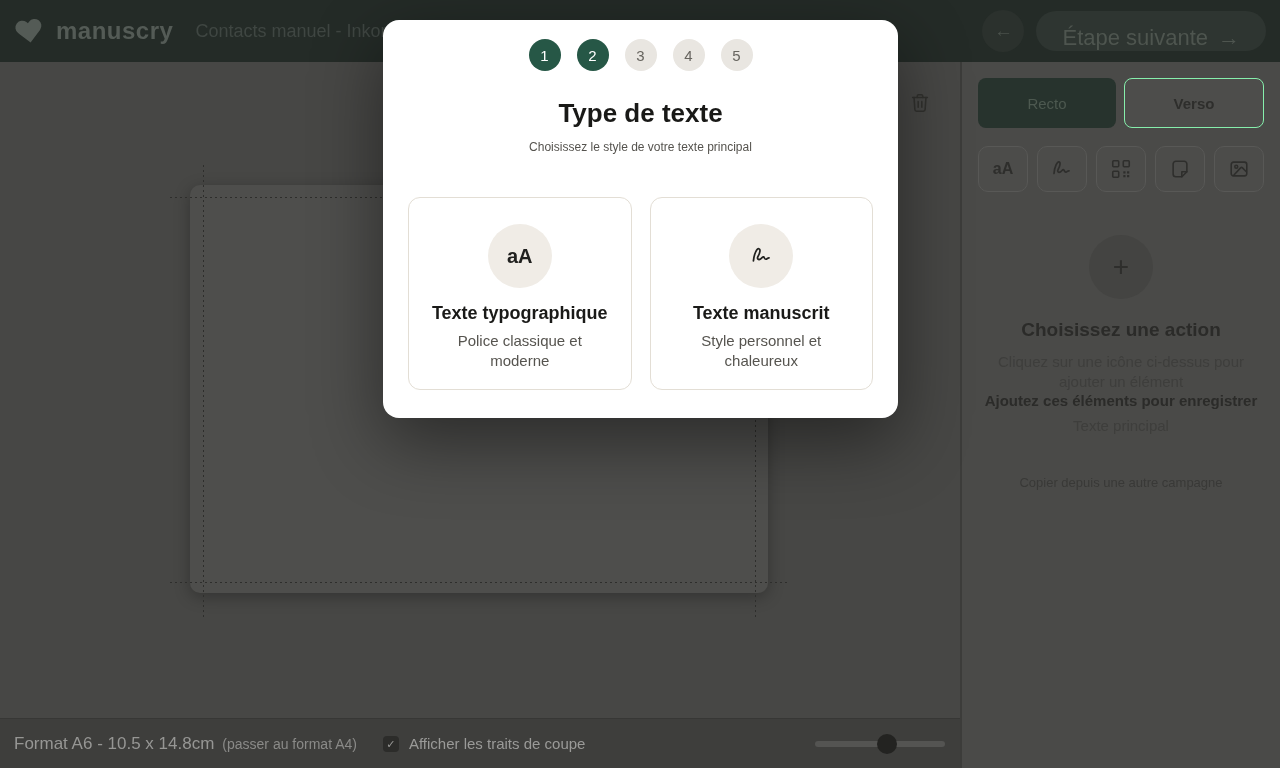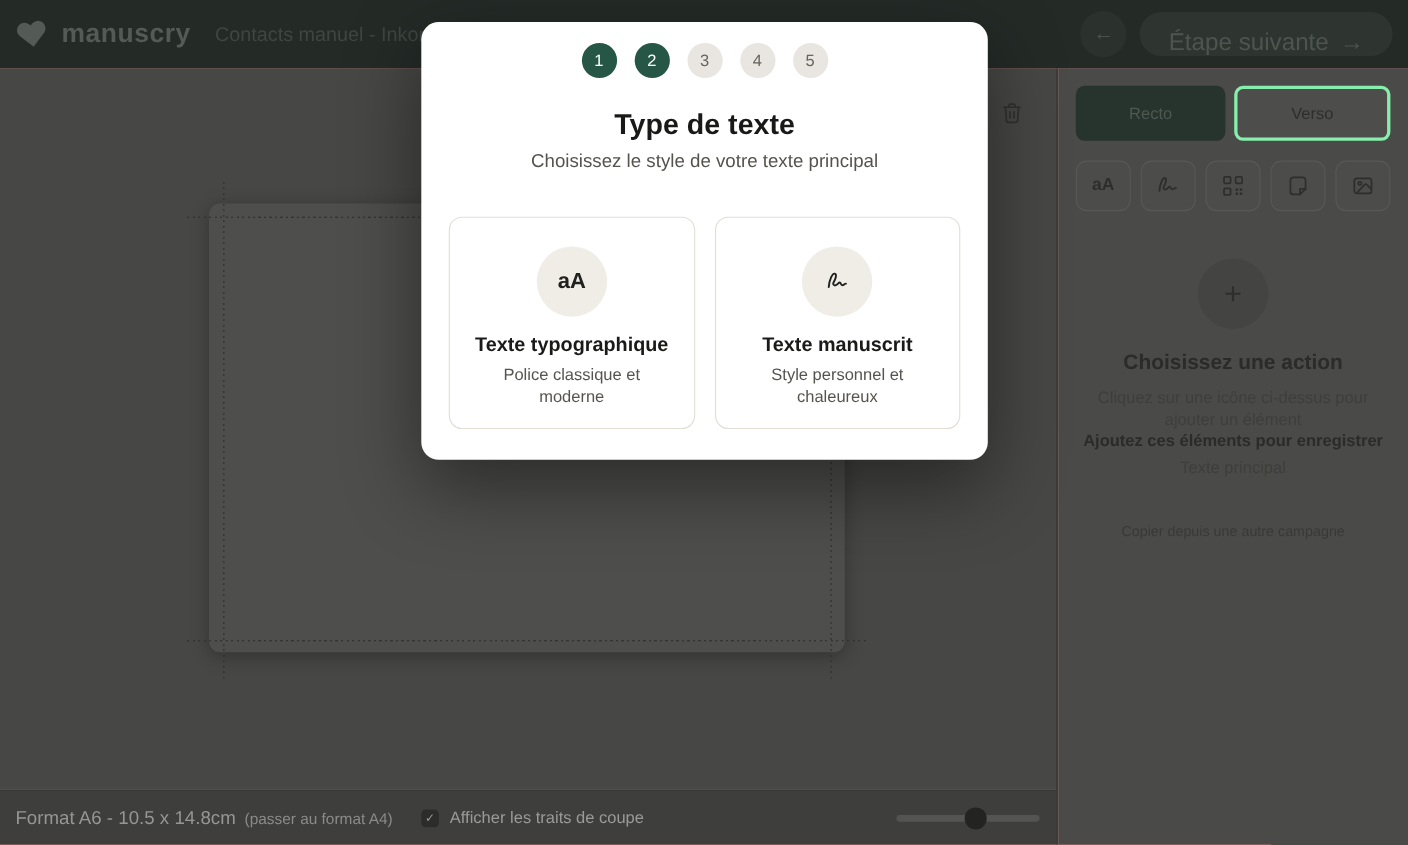--- a/index.html
+++ b/index.html
@@ -1,16 +1,16 @@
 <!DOCTYPE html>
 <html><head>
 <meta charset="utf-8">
 <style>
   html,body{margin:0;padding:0;background:#2b2b29;font-family:"Liberation Sans",sans-serif;}
-  .stage{position:relative;width:1280px;height:768px;overflow:hidden;background:#fca5a5;}
+  .stage{position:relative;width:1280px;height:768px;overflow:hidden;background:#fef9c3;}
 
   
   .header{position:absolute;left:0;top:0;width:1280px;height:62px;background:#242b27;display:flex;align-items:center;z-index:1;}
   .logo-heart{margin-left:14px;width:30px;height:30px;color:#545b56;transform:rotate(-8deg);}
   .brand{margin-left:12px;font-size:24px;font-weight:700;letter-spacing:.5px;color:#545b56;}
   .doc-title{margin-left:22px;font-size:18px;color:#3f4642;white-space:nowrap;}
   .header-right{position:absolute;right:14px;top:0;height:62px;display:flex;align-items:center;gap:12px;}
   .back-btn{width:42px;height:42px;border-radius:50%;background:#2b312d;color:#4a514b;font-size:19px;display:flex;align-items:center;justify-content:center;cursor:pointer;}
   .next-btn{height:40px;padding:0 26px;border-radius:20px;background:#2e3531;color:#4e554f;font-size:22px;display:flex;align-items:flex-end;gap:10px;cursor:pointer;}
 
@@ -30,39 +30,39 @@
   .chk-label{margin-left:10px;font-size:15px;color:#9a9a98;}
   .zoom-slider{position:absolute;left:815px;top:50%;width:130px;height:6px;margin-top:-3px;border-radius:3px;background:#545452;cursor:pointer;}
   .zoom-thumb{position:absolute;left:62px;top:50%;width:20px;height:20px;margin-top:-10px;border-radius:50%;background:#232321;cursor:pointer;}
 
   
   .divider{position:absolute;left:960px;top:62px;width:2px;height:706px;background:#3c3c3a;}
   .sidebar{position:absolute;left:962px;top:62px;width:318px;height:706px;background:#4a4a48;box-sizing:border-box;padding:16px;text-align:center;}
   .tabs{display:flex;gap:8px;justify-content:flex-end;}
   .tab{flex:1;height:50px;border-radius:8px;display:flex;align-items:center;justify-content:center;font-size:15px;font-weight:500;cursor:pointer;box-sizing:border-box;}
   .tab.active{background:#27332d;color:#4d5950;}
-  .tab.inactive{background:#4d4d4b;border:3px solid #86efac;color:#2e2e2c;}
+  .tab.inactive{background:#4d4d4b;border:1px solid #86efac;color:#2e2e2c;font-weight:bold;}
   .tools{display:flex;gap:9px;margin-top:18px;}
   .tool-btn{width:50px;height:46px;border-radius:10px;background:#4c4c4a;border:1px solid #585856;box-sizing:border-box;color:#2e2e2c;display:flex;align-items:center;justify-content:center;cursor:pointer;}
   .tool-glyph{font-size:16px;font-weight:600;}
   .plus-circle{width:64px;height:64px;border-radius:50%;background:#444442;color:#2e2e2c;font-size:28px;font-weight:300;display:flex;align-items:center;justify-content:center;margin:43px auto 0;cursor:pointer;}
   .action-title{margin-top:19px;font-size:19px;font-weight:700;color:#2b2b29;line-height:24px;}
   .action-hint{margin-top:10px;font-size:15px;color:#3e3e3c;line-height:20px;padding:0 12px;}
   .req-title{font-size:15px;font-weight:700;color:#2b2b29;line-height:18px;}
   .req-item{margin-top:7px;font-size:15px;color:#3e3e3c;line-height:18px;}
   .copy-link{margin-top:40px;font-size:13px;color:#393937;cursor:pointer;}
 
   
   .backdrop{position:absolute;inset:0;z-index:5;background:transparent;}
   .modal{position:absolute;left:383px;top:20px;width:515px;height:398px;background:#ffffff;border-radius:16px;box-shadow:0 24px 70px rgba(0,0,0,.45);z-index:10;text-align:center;}
   .steps{display:flex;justify-content:center;gap:16px;padding-top:19px;}
   .step{width:32px;height:32px;border-radius:50%;font-size:15px;display:flex;align-items:center;justify-content:center;cursor:pointer;background:#e9e6e1;color:#67655f;}
   .step.on{background:#265746;color:#ffffff;}
   .modal-title{margin-top:26px;font-size:26px;line-height:32px;font-weight:700;color:#191917;}
-  .modal-sub{margin-top:6px;font-size:17px;line-height:24px;color:#55534e;}
+  .modal-sub{margin-top:6px;font-size:12px;line-height:24px;color:#55534e;}
   .opt-row{display:flex;gap:18px;margin:38px 25px 0;}
   .opt-card{flex:1;height:193px;border:1px solid #e3ded5;border-radius:12px;background:#fff;cursor:pointer;box-sizing:border-box;}
   .opt-circle{width:64px;height:64px;border-radius:50%;background:#f0ece6;margin:26px auto 0;display:flex;align-items:center;justify-content:center;color:#21211f;}
   .opt-glyph{font-size:20px;font-weight:600;}
   .opt-title{margin-top:14px;font-size:18px;line-height:22px;font-weight:700;color:#1a1a18;}
   .opt-sub{margin:7px auto 16px;font-size:15px;line-height:20px;color:#56544f;max-width:180px;}
   svg{display:block;}
 </style>
 </head>
 <body>

